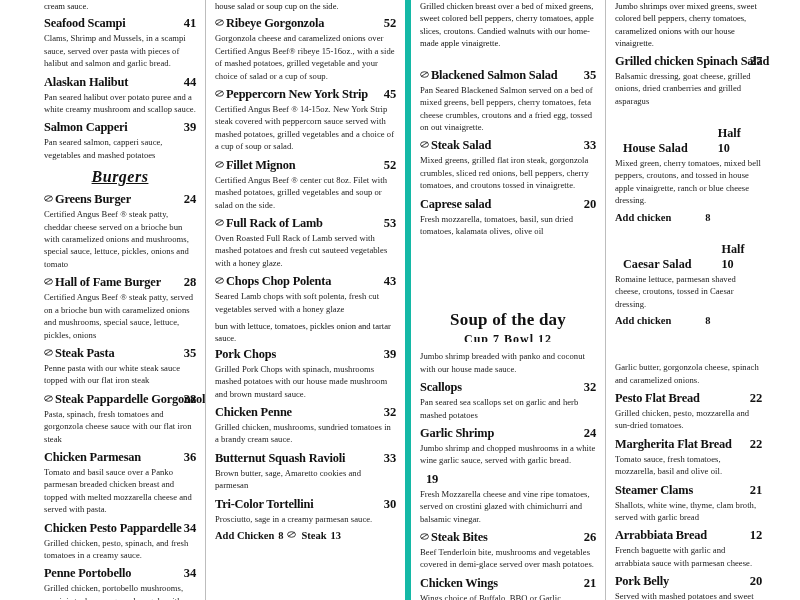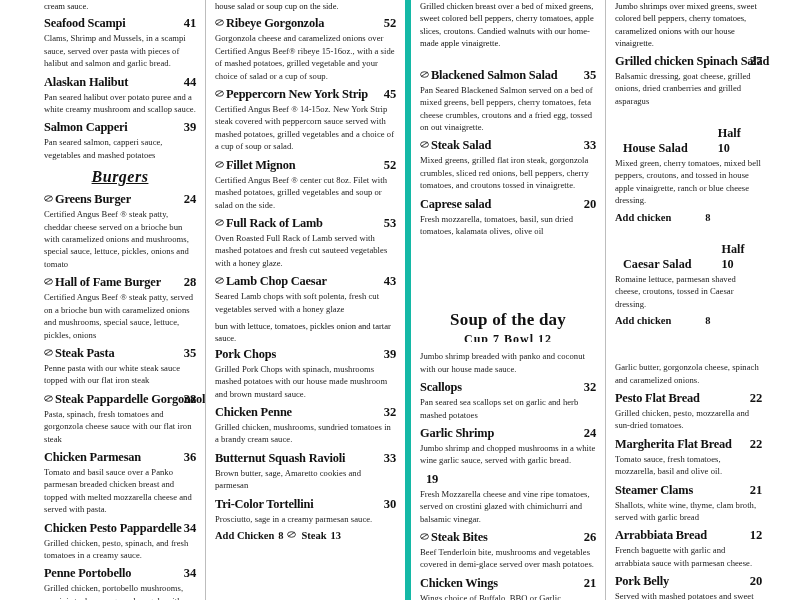--- a/index.html
+++ b/index.html
@@ -355,21 +355,21 @@
           </div>
           <div class="item">
             <div class="item-head">
               <div class="item-name-wrap">
                 <span class="leaf-icon">
                   <svg width="9" height="9" viewBox="0 0 10 10">
                     <ellipse cx="5" cy="5" rx="4.4" ry="3.1" fill="none" stroke="#111" stroke-width="0.9"></ellipse>
                     <path d="M1.3 7.2 L8.4 2.6" stroke="#111" stroke-width="0.9" fill="none"></path>
                   </svg>
                 </span>
-                <span class="item-name">Lamb Chop Caesar</span>
+                <span class="item-name">Chops Chop Polenta</span>
               </div>
               <span class="item-price">43</span>
             </div>
             <div class="item-desc">Seared Lamb chops with soft polenta, fresh cut vegetables served with a honey glaze</div>
           </div>
         </div>
       <div class="overlap-line">bun with lettuce, tomatoes, pickles onion and tartar sauce.</div>
       <div id="c2-items2">
           <div class="item">
             <div class="item-head">

